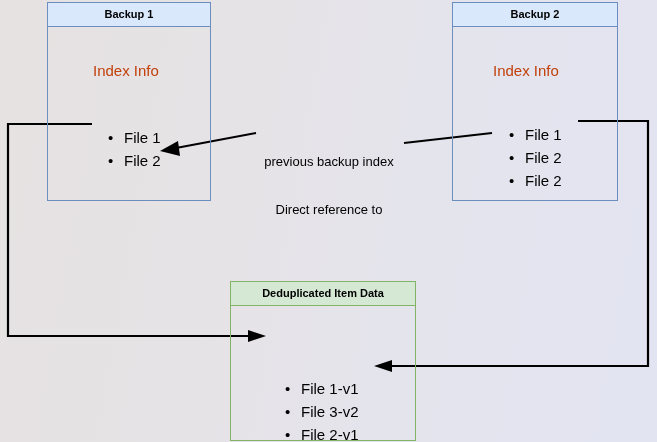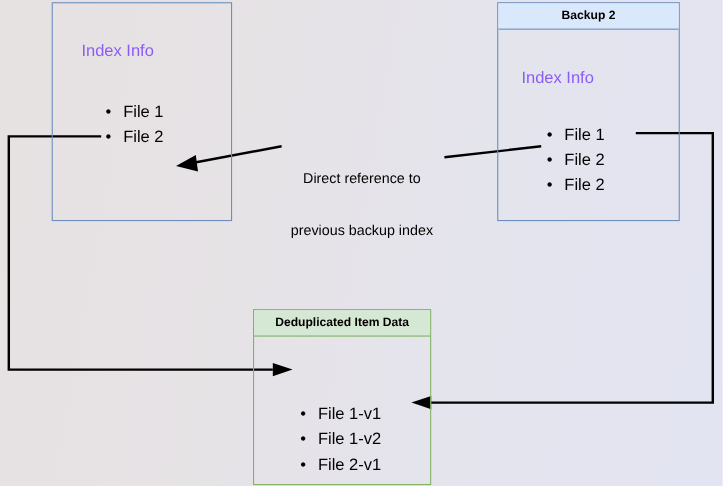--- a/index.html
+++ b/index.html
@@ -44,26 +44,27 @@
     background: #d5e8d4;
     border-bottom-color: #82b366;
   }
   .node-body {
     position: relative;
     height: calc(100% - 24px);
   }
   .caption {
     position: absolute;
     font-size: 15px;
-    color: #8b5cf6;
+    color: #c2410c;
     white-space: nowrap;
+    margin-left: 19px;
   }
   .bullets {
     position: absolute;
-    margin: 0;
+    margin: 12px;
     padding: 0;
     list-style: none;
   }
   .bullets li {
     font-size: 15px;
     color: #000;
     line-height: 23px;
     white-space: nowrap;
     position: relative;
     padding-left: 16px;
@@ -117,20 +118,21 @@
     </g>
 
     <g>
       <line x1="492" y1="133" x2="404" y2="143" stroke="#000" stroke-width="2.2"></line>
       <line x1="256" y1="133" x2="176" y2="148" stroke="#000" stroke-width="2.2"></line>
       <polygon points="178,141 160,151 180,156"></polygon>
     </g>
   </svg>
 
   <div class="node" style="left:47px; top:2px; width:164px; height:199px;">
+    <div class="node-header">Backup 1</div>
     <div class="node-body">
       <div class="caption" style="left:26px; top:35px;">Index Info</div>
       <ul class="bullets" style="left:48px; top:87px;">
         <li>File 1</li>
         <li>File 2</li>
       </ul>
     </div>
   </div>
 
   <div class="node" style="left:452px; top:2px; width:166px; height:199px;">
@@ -138,29 +140,29 @@
     <div class="node-body">
       <div class="caption" style="left:21px; top:35px;">Index Info</div>
       <ul class="bullets" style="left:44px; top:84px;">
         <li>File 1</li>
         <li>File 2</li>
         <li>File 2</li>
       </ul>
     </div>
   </div>
 
-  <div class="node green" style="left:230px; top:281px; width:162px; height:160px;">
+  <div class="node green" style="left:230px; top:281px; width:186px; height:160px;">
     <div class="node-header">Deduplicated Item Data</div>
     <div class="node-body">
       <ul class="bullets" style="left:42px; top:59px;">
         <li>File 1-v1</li>
-        <li>File 1-v2</li>
+        <li>File 3-v2</li>
         <li>File 2-v1</li>
       </ul>
     </div>
   </div>
 
   <div class="edge-label" style="left:258px; top:122px; width:142px;">
+    <div>previous backup index</div>
     <div>Direct reference to</div>
-    <div>previous backup index</div>
   </div>
 
 </div>
 
 </body></html>

